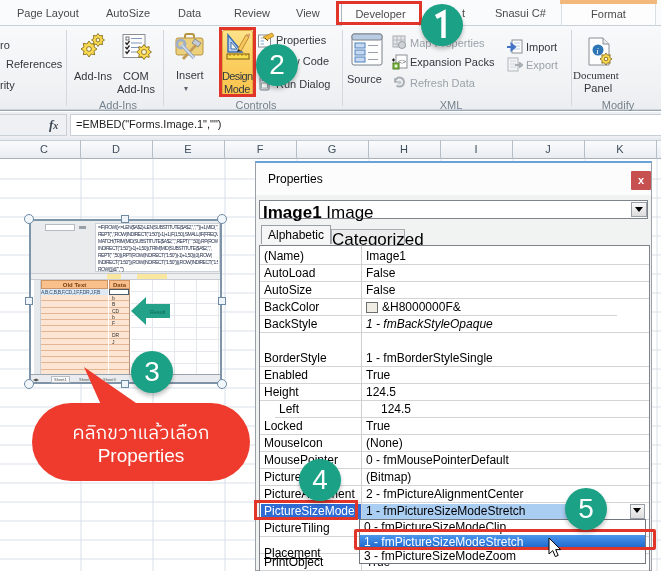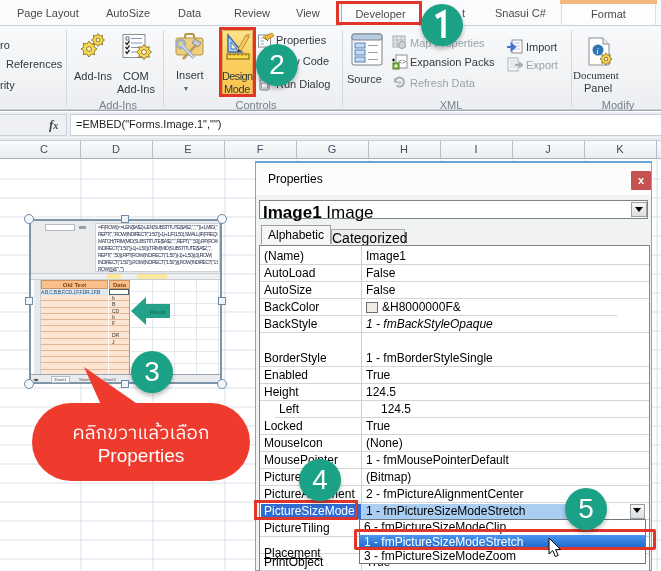--- a/index.html
+++ b/index.html
@@ -260,21 +260,21 @@
   <div class="abs" style="left:0;top:0;width:395px;height:32px;background:#fcfcfc;"></div>
   <span class="abs" style="left:12px;top:9px;font-size:12px;color:#000;">Properties</span>
   <div class="abs" style="left:375px;top:8px;width:20px;height:19px;background:#c75050;color:#fff;text-align:center;font-size:11px;font-weight:bold;line-height:19px;border-radius:1px;">x</div>
 
   <div class="abs" style="left:3px;top:37px;width:389px;height:19px;background:#fff;border:1px solid #7e848c;">
     <span class="abs" style="left:3px;top:2px;font-size:17px;"><b>Image1</b> Image</span>
     <div class="abs" style="left:371px;top:1px;width:16px;height:15px;background:linear-gradient(#f8f8f8,#ddd);border:1px solid #9aa0a6;"></div>
     <div class="abs" style="left:375px;top:6px;width:0;height:0;border-left:4px solid transparent;border-right:4px solid transparent;border-top:5px solid #000;"></div>
   </div>
 
-  <div class="abs" style="left:75px;top:66px;width:74px;height:15px;background:#ececec;border:1px solid #a8adb2;border-bottom:none;font-size:14px;text-align:center;">Categorized</div>
+  <div class="abs" style="left:75px;top:66px;width:74px;height:15px;background:#ececec;border:1px solid #a8adb2;border-bottom:none;font-size:17px;text-align:center;">Categorized</div>
   <div class="abs" style="left:5px;top:62px;width:70px;height:19px;background:#f6f6f6;border:1px solid #9aa0a6;border-bottom:none;font-size:12px;text-align:center;line-height:18px;">Alphabetic</div>
 
   <div class="abs" id="pgrid" style="left:3px;top:82px;width:391px;height:328px;background:#fff;border:1px solid #7f848c;overflow:hidden;">
         <div class="prow" style="top:2px;width:391px;">
           <span style="position:absolute;left:4px;top:0;">(Name)</span>
           <span style="position:absolute;left:106px;top:0;">Image1</span>
         </div>
 <div class="prow" style="top:19px;width:391px;">
           <span style="position:absolute;left:4px;top:0;">AutoLoad</span>
           <span style="position:absolute;left:106px;top:0;">False</span>
@@ -311,21 +311,21 @@
 <div class="prow" style="top:172px;width:391px;">
           <span style="position:absolute;left:4px;top:0;">Locked</span>
           <span style="position:absolute;left:106px;top:0;">True</span>
         </div>
 <div class="prow" style="top:189px;width:391px;">
           <span style="position:absolute;left:4px;top:0;">MouseIcon</span>
           <span style="position:absolute;left:106px;top:0;">(None)</span>
         </div>
 <div class="prow" style="top:206px;width:391px;">
           <span style="position:absolute;left:4px;top:0;">MousePointer</span>
-          <span style="position:absolute;left:106px;top:0;">1 - fmMousePointerDefault</span>
+          <span style="position:absolute;left:106px;top:0;">0 - fmMousePointerDefault</span>
         </div>
 <div class="prow" style="top:223px;width:391px;">
           <span style="position:absolute;left:4px;top:0;">Picture</span>
           <span style="position:absolute;left:106px;top:0;">(Bitmap)</span>
         </div>
 <div class="prow" style="top:240px;width:391px;">
           <span style="position:absolute;left:4px;top:0;">PictureAlignment</span>
           <span style="position:absolute;left:106px;top:0;">2 - fmPictureAlignmentCenter</span>
         </div>
 <div class="prow" style="top:257px;width:437px;">
@@ -348,21 +348,21 @@
           <span style="position:absolute;left:4px;top:0;">PrintObject</span>
           <span style="position:absolute;left:106px;top:0;">True</span>
         </div>
 <div style="position:absolute;left:101px;top:0;width:1px;height:328px;background:#cfcfcf;"></div>
       </div>
 </div>
 
 <div class="redbox" style="left:254px;top:500px;width:104px;height:20px;z-index:45;"></div>
 
 <div class="abs" style="left:359px;top:519px;width:287px;height:45px;background:#fff;border:1px solid #72777d;z-index:42;font-size:12px;">
-  <div style="position:absolute;left:4px;top:0px;line-height:14px;">6 - fmPictureSizeModeClip</div>
+  <div style="position:absolute;left:4px;top:0px;line-height:14px;">0 - fmPictureSizeModeClip</div>
   <div style="position:absolute;left:0px;top:15px;width:285px;height:14px;background:linear-gradient(#4b96ee,#1a64c8);"></div>
   <div style="position:absolute;left:4px;top:15px;line-height:14px;color:#fff;z-index:2;">1 - fmPictureSizeModeStretch</div>
   <div style="position:absolute;left:4px;top:29px;line-height:14px;">3 - fmPictureSizeModeZoom</div>
 </div>
 <div class="redbox" style="left:354px;top:529px;width:302px;height:21px;z-index:46;border-radius:2px;"></div>
 
 <svg class="abs" style="left:548px;top:538px;z-index:60;" width="15" height="21" viewBox="0 0 15 21">
       <path d="M1,0 L1,16 L4.8,12.6 L7.3,18.6 L10.2,17.4 L7.7,11.6 L12.6,11.6 Z" fill="#fff" stroke="#000" stroke-width="1"></path>
     </svg>
 

